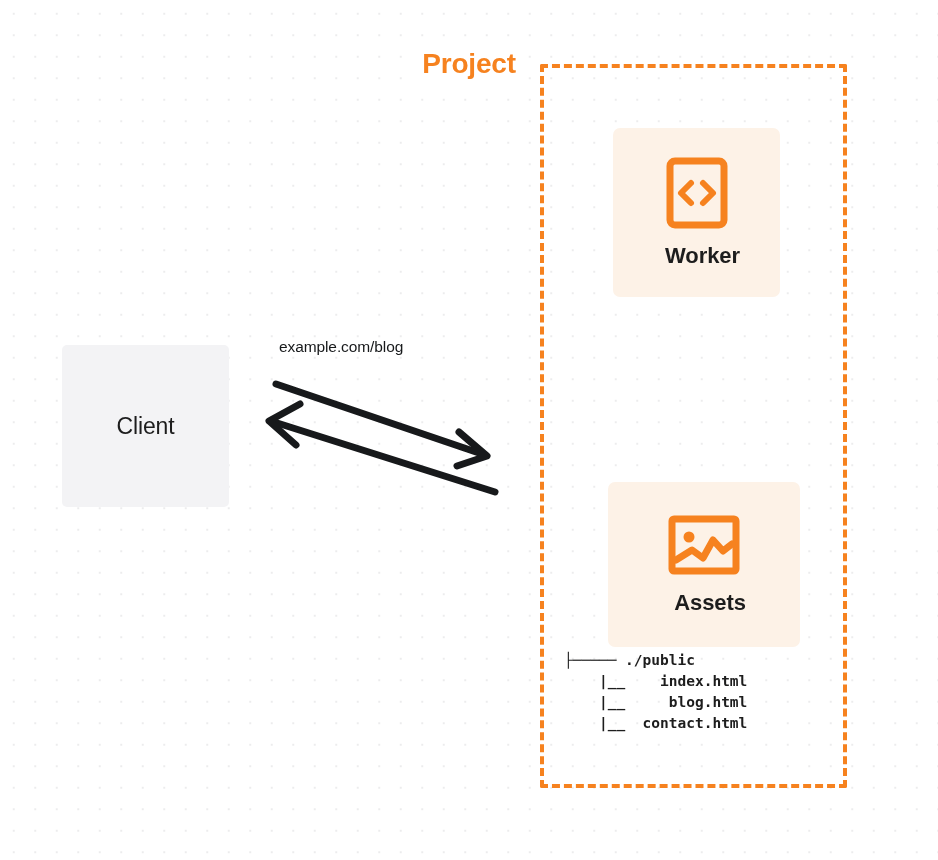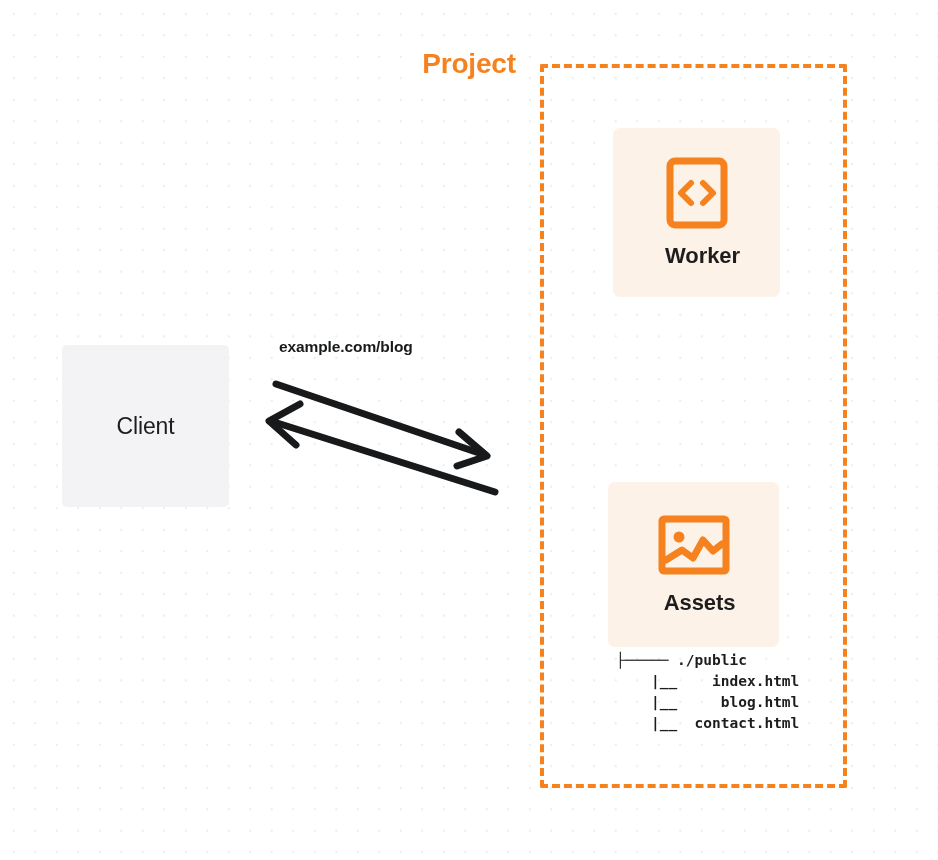--- a/index.html
+++ b/index.html
@@ -44,21 +44,21 @@
     color: #1d1d1d;
     letter-spacing: -0.1px;
   }
 
   
   .conn-label {
     position: absolute;
     left: 279px;
     top: 338px;
     font-size: 15.5px;
-    font-weight: bold;
+    font-weight: normal;
     color: #17191b;
     letter-spacing: -0.1px;
     white-space: nowrap;
   }
 
   
   .arrows {
     position: absolute;
     left: 0;
     top: 0;
@@ -104,39 +104,39 @@
   }
   .card-worker {
     left: 613px;
     top: 128px;
     width: 167px;
     height: 169px;
   }
   .card-assets {
     left: 608px;
     top: 482px;
-    width: 171px;
+    width: 192px;
     height: 165px;
   }
   .card-icon {
     margin-bottom: 14px;
     line-height: 0;
   }
   .card-label {
     font-size: 22px;
     font-weight: bold;
     color: #1d1d1d;
     letter-spacing: -0.1px;
     margin-left: 12px;
   }
 
   
   .file-tree {
     position: absolute;
-    left: 616px;
+    left: 564px;
     top: 650px;
     font-family: "DejaVu Sans Mono", monospace;
     font-size: 14.5px;
     font-weight: bold;
     line-height: 21px;
     color: #1d1d1d;
     white-space: pre;
   }
 </style>
 </head>

